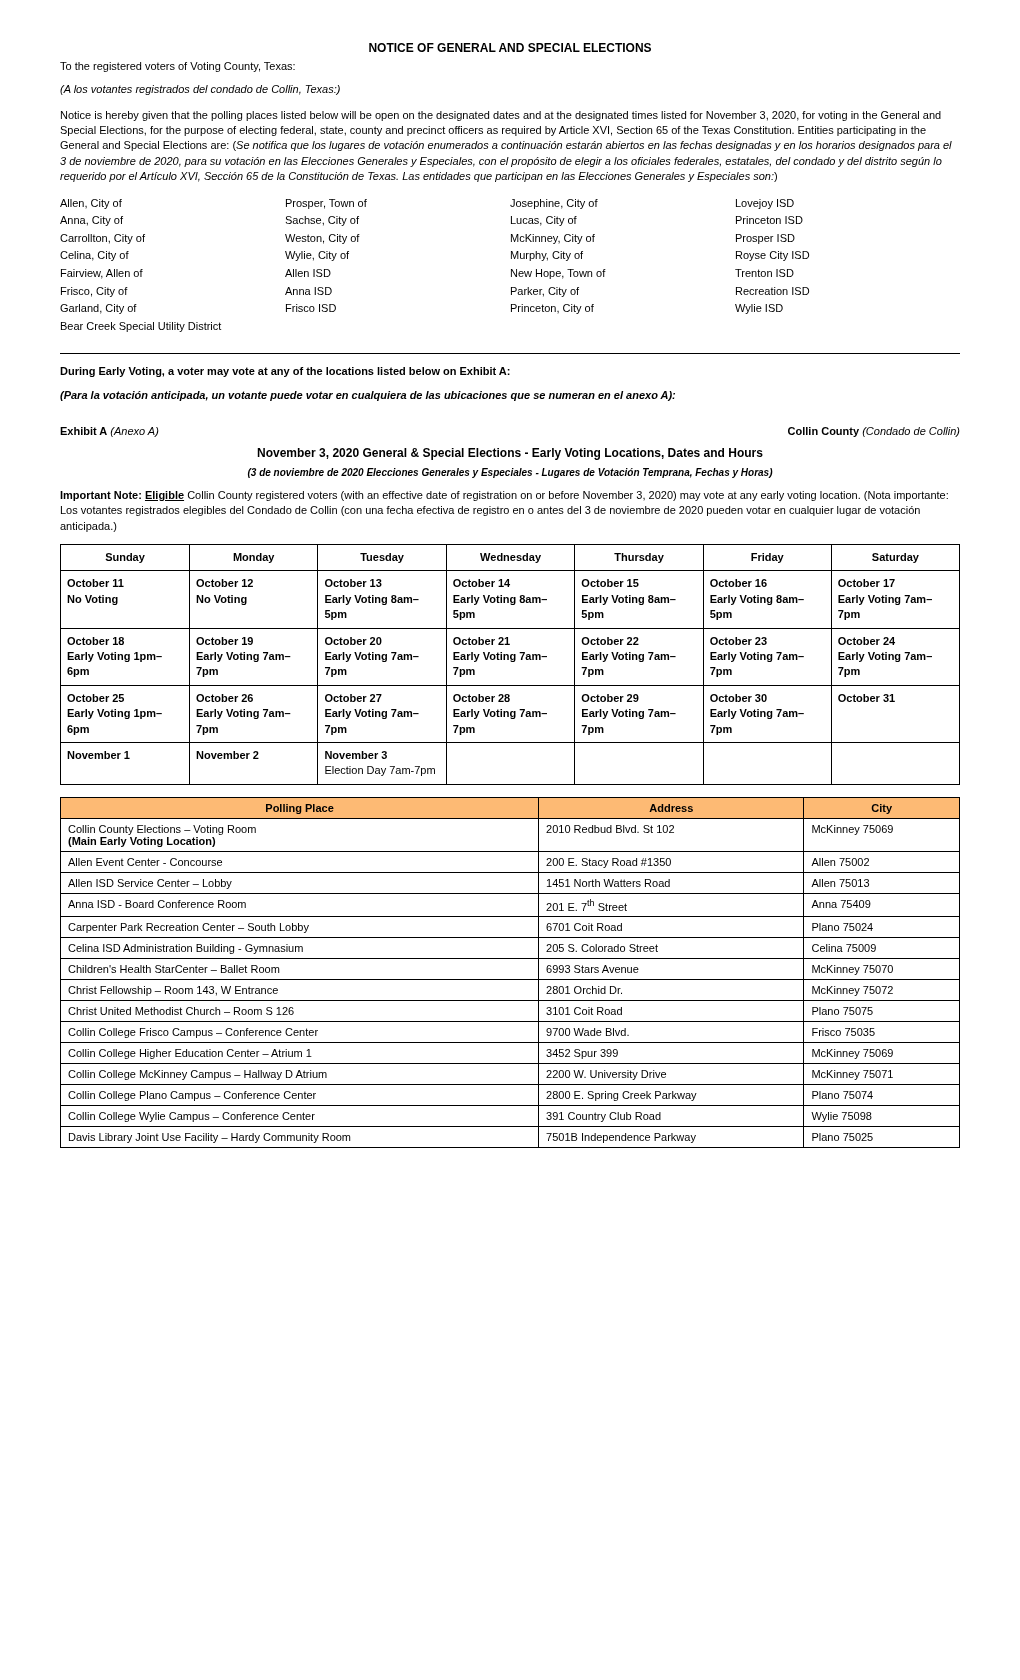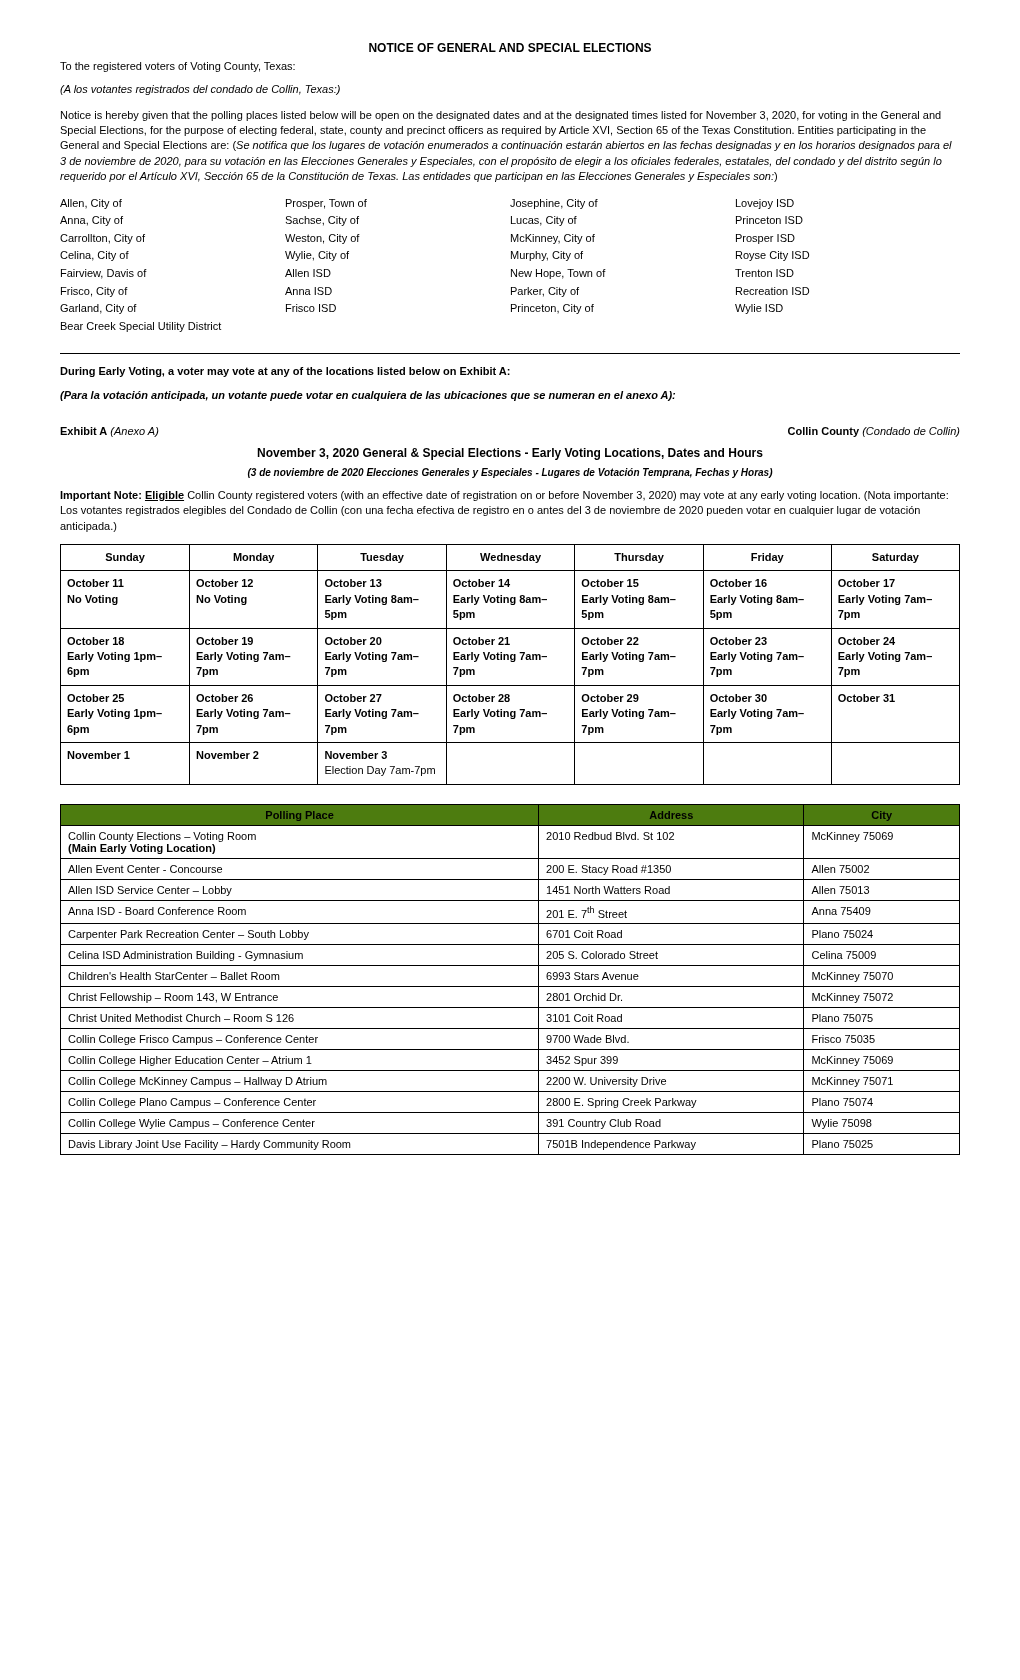--- a/index.html
+++ b/index.html
@@ -19,40 +19,40 @@
     .subtitle { font-size: 12px; font-style: italic; text-align: center; margin-bottom: 14px; }
     .intro-block { margin-bottom: 10px; }
     .entities-block { display: flex; gap: 0; margin-bottom: 18px; }
     .entity-col { flex: 1; line-height: 1.6; }
     hr { border: none; border-top: 1px solid #000; margin: 10px 0; }
     .exhibit-header { display: flex; justify-content: space-between; margin-bottom: 8px; }
     .section-title { font-size: 12px; font-weight: bold; text-align: center; margin-bottom: 4px; }
     .section-subtitle { font-size: 10px; font-style: italic; text-align: center; margin-bottom: 8px; font-weight: bold; }
     .important-note { margin-bottom: 10px; line-height: 1.5; }
     
-    .cal-table { width: 100%; border-collapse: collapse; margin-bottom: 19px; }
+    .cal-table { width: 100%; border-collapse: collapse; margin-bottom: 12px; }
     .cal-table th, .cal-table td {
       border: 1px solid #000;
       padding: 5px 6px;
       vertical-align: top;
       font-size: 11px;
       line-height: 1.4;
     }
     .cal-table th { font-weight: bold; text-align: center; }
     .cal-table td .day-num { font-weight: bold; display: block; }
     .cal-table td .day-info { display: block; }
     
     .poll-table { width: 100%; border-collapse: collapse; }
     .poll-table th, .poll-table td {
       border: 1px solid #000;
       padding: 4px 7px;
       font-size: 11px;
       vertical-align: top;
     }
-    .poll-table th { font-weight: bold; text-align: center; background: #4d7c0f; }
+    .poll-table th { font-weight: bold; text-align: center; background: #fdba74; }
     .underline { text-decoration: underline; }
   </style>
 </head>
 <body>
 
 <div>
 
   <p class="title">NOTICE OF GENERAL AND SPECIAL ELECTIONS</p>
 
   <div class="intro-block">
@@ -63,21 +63,21 @@
   <div class="intro-block">
     <p id="body-para-text">Notice is hereby given that the polling places listed below will be open on the designated dates and at the designated times listed for November 3, 2020, for voting in the General and Special Elections, for the purpose of electing federal, state, county and precinct officers as required by Article XVI, Section 65 of the Texas Constitution.  Entities participating in the General and Special Elections are: (<em>Se notifica que los lugares de votación enumerados a continuación estarán abiertos en las fechas designadas y en los horarios designados para el 3 de noviembre de 2020, para su votación en las Elecciones Generales y Especiales, con el propósito de elegir a los oficiales federales, estatales, del condado y del distrito según lo requerido por el Artículo XVI, Sección 65 de la Constitución de Texas.  Las entidades que participan en las Elecciones Generales y Especiales son:</em>)</p>
   </div>
 
   <div class="entities-block">
     <div class="entity-col" id="entity-col1">
         <div>Allen, City of</div>
         <div>Anna, City of</div>
         <div>Carrollton, City of</div>
         <div>Celina, City of</div>
-        <div>Fairview, Davis of</div>
+        <div>Fairview, Allen of</div>
         <div>Frisco, City of</div>
         <div>Garland, City of</div>
         <div>Bear Creek Special Utility District</div>
       </div>
     <div class="entity-col" id="entity-col3">
         <div>Prosper, Town of</div>
         <div>Sachse, City of</div>
         <div>Weston, City of</div>
         <div>Wylie, City of</div>
         <div>Allen ISD</div>

